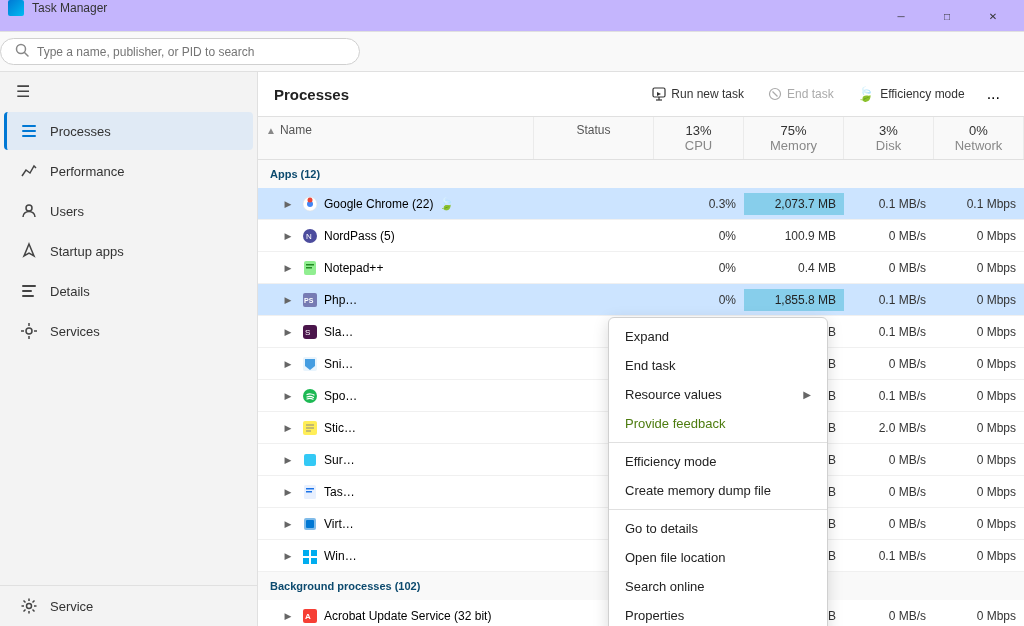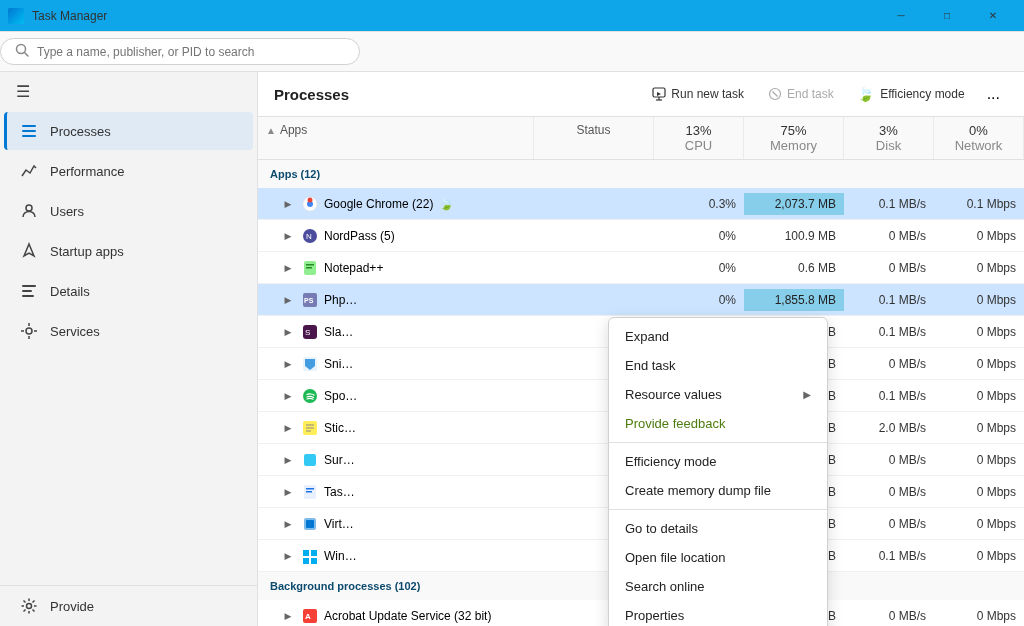--- a/index.html
+++ b/index.html
@@ -9,23 +9,23 @@
       background: #f3f3f3;
       width: 1024px;
       height: 626px;
       overflow: hidden;
       display: flex;
       flex-direction: column;
     }
     
     .title-bar {
       display: flex;
-      align-items: center;
+      align-items: flex-start;
       justify-content: space-between;
-      background: #0ea5e9;
+      background: #c4b5fd;
       height: 32px;
       padding: 0 8px;
       border-bottom: 1px solid #e0e0e0;
       flex-shrink: 0;
     }
     .title-bar-left {
       display: flex;
       align-items: center;
       gap: 8px;
     }
@@ -409,21 +409,21 @@
     </div>
 
     <div class="sidebar-bottom">
       <div class="sidebar-item">
         <span class="sidebar-item-icon">
           <svg width="18" height="18" viewBox="0 0 18 18" fill="none">
             <circle cx="9" cy="9" r="2.5" stroke="#444" stroke-width="1.5"></circle>
             <path d="M9 1.5 L9 4 M9 14 L9 16.5 M1.5 9 L4 9 M14 9 L16.5 9 M3.5 3.5 L5.5 5.5 M12.5 12.5 L14.5 14.5 M14.5 3.5 L12.5 5.5 M5.5 12.5 L3.5 14.5" stroke="#444" stroke-width="1.5"></path>
           </svg>
         </span>
-        <span class="sidebar-item-label">Provide</span>
+        <span class="sidebar-item-label">Service</span>
       </div>
     </div>
   </div>
 
   <div class="right-panel">
 
     <div class="toolbar">
       <span class="toolbar-title">Processes</span>
       <button class="toolbar-btn">
         <svg width="14" height="14" viewBox="0 0 14 14" fill="none">
@@ -453,21 +453,21 @@
       <div class="watermark">
         <div>BITECH</div>
         <div style="font-size:18px;font-weight:400;">YOUR VISION</div>
         <div style="font-size:18px;font-weight:400;">OUR FUTURE</div>
       </div>
 
       <div class="table-header">
         <div class="col-header">
           <div style="display:flex;align-items:center;gap:4px;">
             <span style="font-size:10px;color:#888;cursor:pointer;">▲</span>
-            <span>Apps</span>
+            <span>Name</span>
           </div>
         </div>
         <div class="col-header">
           <span>Status</span>
         </div>
         <div class="col-header">
           <span class="col-pct">13%</span>
           <span class="col-sub">CPU</span>
         </div>
         <div class="col-header">
@@ -532,21 +532,21 @@
                   <rect x="2" y="1" width="12" height="14" rx="2" fill="#90ee90"></rect>
                   <rect x="4" y="4" width="8" height="1.5" fill="#228B22"></rect>
                   <rect x="4" y="7" width="6" height="1.5" fill="#228B22"></rect>
                 </svg>
               </span>
       <span>Notepad++</span>
 
     </div>
     <div class="row-cell muted"></div>
     <div class="row-cell">0%</div>
-    <div class="row-cell ">0.6 MB</div>
+    <div class="row-cell ">0.4 MB</div>
     <div class="row-cell">0 MB/s</div>
     <div class="row-cell">0 Mbps</div>
   </div>
           <div class="table-row highlighted">
     <div class="row-name">
       <span class="row-expand">▶</span>
       <span class="row-icon">
                 <svg width="16" height="16" viewBox="0 0 16 16">
                   <rect x="1" y="1" width="14" height="14" rx="2" fill="#777BB3"></rect>
                   <text x="2" y="11" font-size="7" fill="white" font-weight="bold">PS</text>

